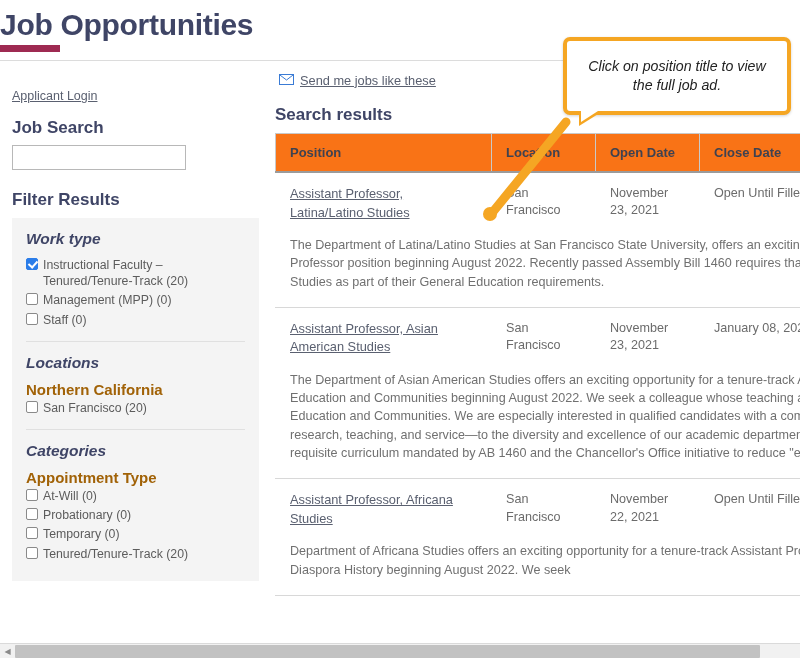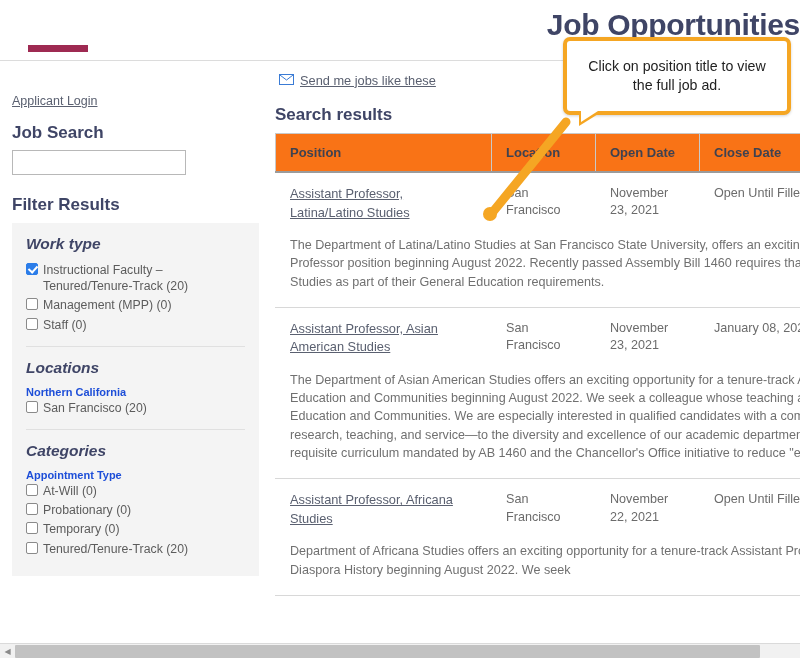--- a/index.html
+++ b/index.html
@@ -14,22 +14,21 @@
   #page {
     position: relative;
     width: 800px;
     height: 658px;
     overflow: hidden;
     background: #fff;
   }
 
   
   .page-header {
-    padding: 8px 0 0 28px;
-    text-align: right;
+    padding: 8px 0 0 0;
   }
   .page-title {
     font-size: 30px;
     font-weight: bold;
     color: #3f4566;
     letter-spacing: -0.3px;
     line-height: 1.1;
     margin: 0;
   }
   .title-accent {
@@ -96,23 +95,23 @@
     padding-top: 12px;
   }
   .facet-title {
     font-size: 15.5px;
     font-weight: bold;
     color: #3f4566;
     margin: 0 0 9px 0;
     font-style: italic;
   }
   .facet-sub {
-    font-size: 11px;
-    font-weight: bold;
-    color: #1d4ed8;
+    font-size: 15px;
+    font-weight: bold;
+    color: #a16207;
     margin: 0 0 2px 0;
   }
   .facet-opt {
     display: flex;
     align-items: flex-start;
     font-size: 12.3px;
     color: #5c5c5c;
     line-height: 1.32;
     margin-bottom: 3px;
     cursor: pointer;
@@ -236,20 +235,21 @@
     justify-content: center;
     text-align: center;
     z-index: 30;
     box-shadow: 0 1px 3px rgba(0,0,0,0.18);
   }
   .callout-text {
     font-size: 14.2px;
     color: #222;
     line-height: 1.35;
     padding: 0 10px;
+    font-style: italic;
   }
   .callout-tail {
     position: absolute;
     left: 578px;
     top: 111px;
     width: 26px;
     height: 16px;
     z-index: 31;
   }
   .pointer-svg {

